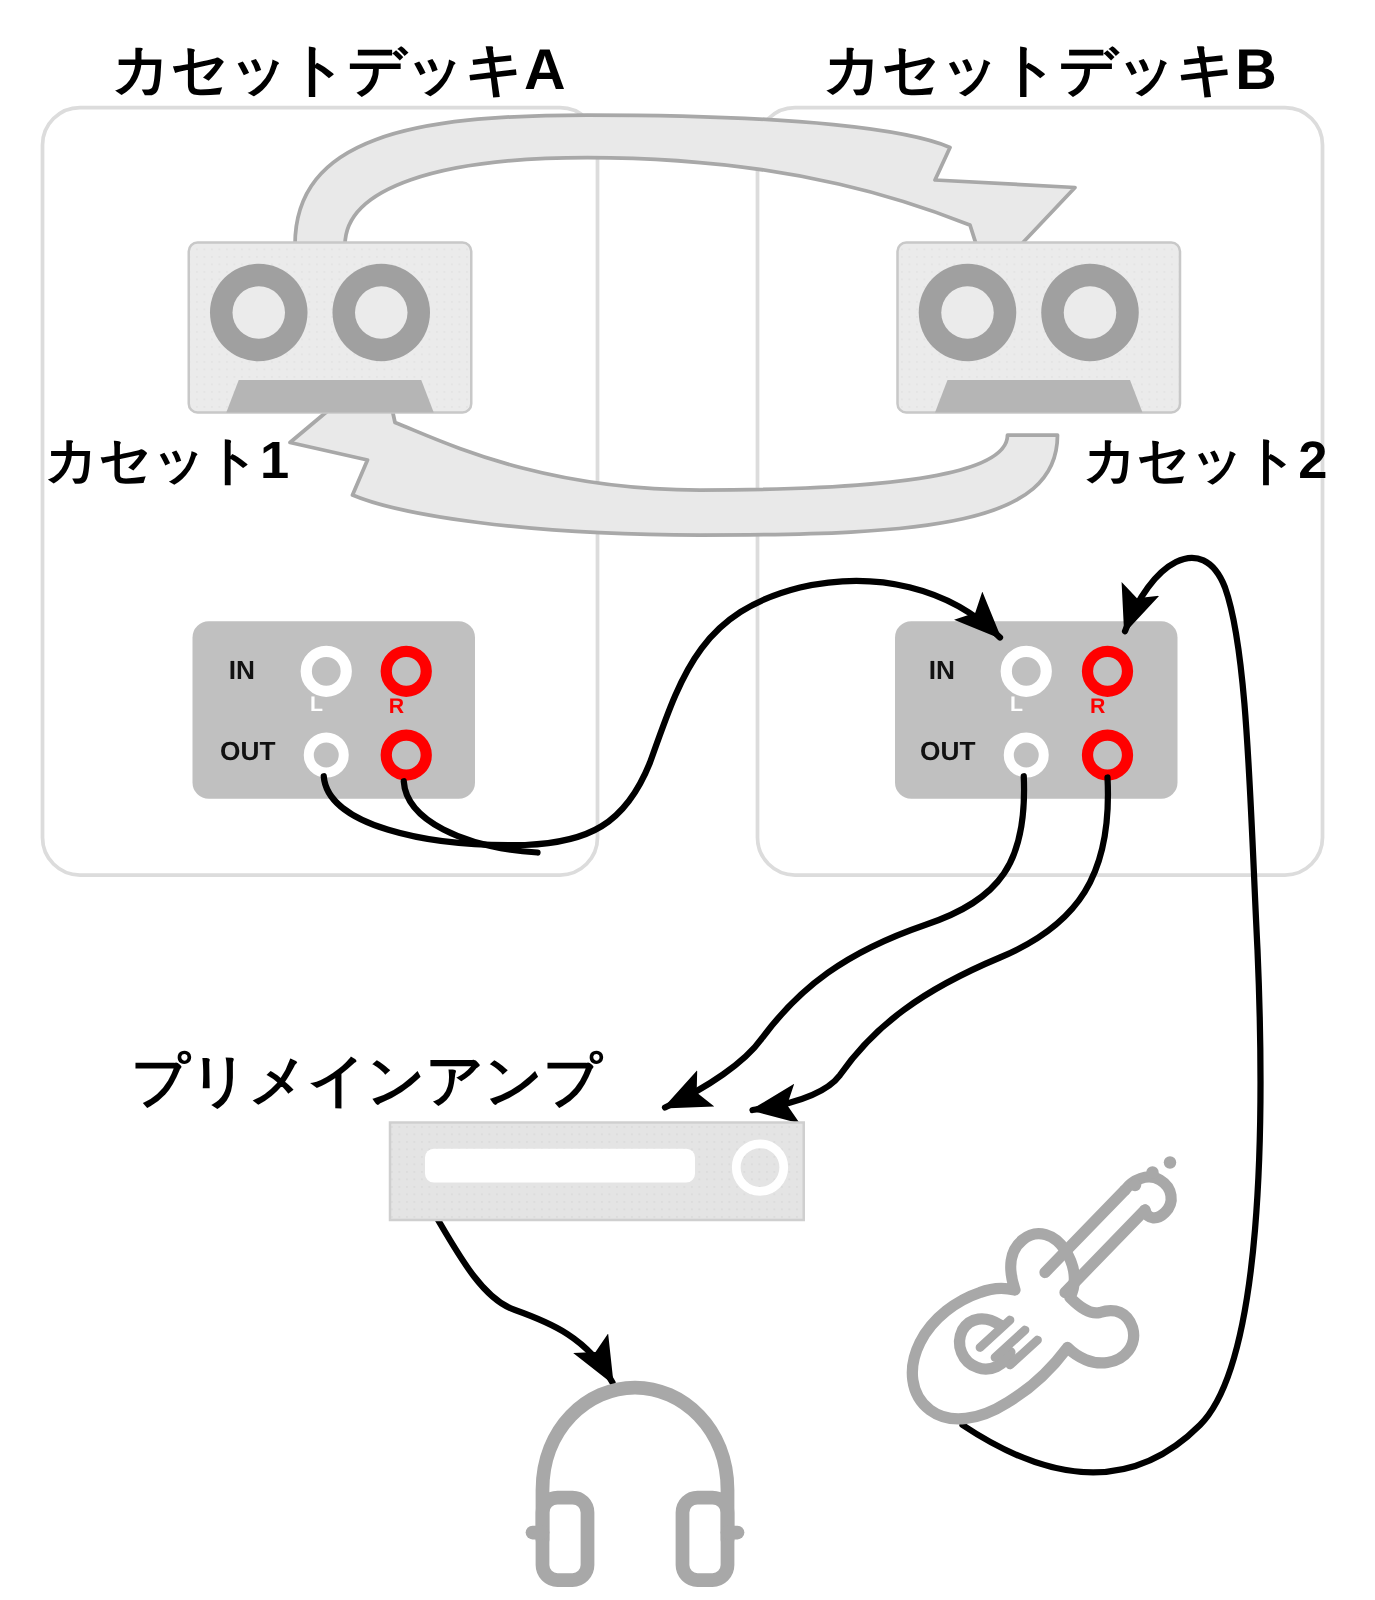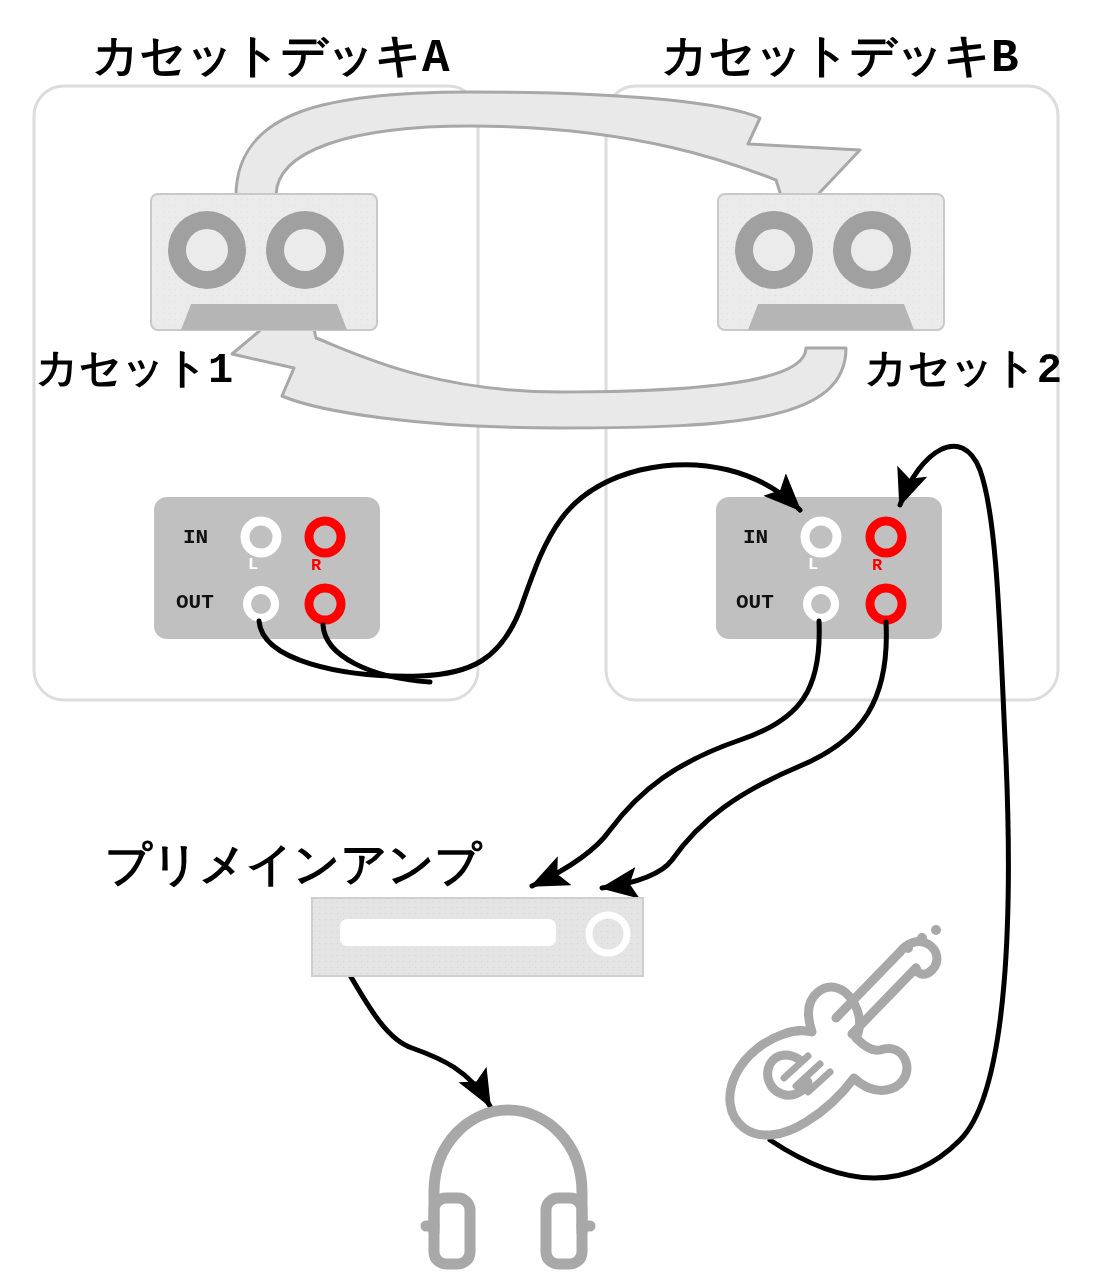--- a/index.html
+++ b/index.html
@@ -9,21 +9,20 @@
   }
   body {
     font-family: "Liberation Sans", "DejaVu Sans", sans-serif;
   }
   #stage {
     position: relative;
     width: 1100px;
     height: 1280px;
     background: #ffffff;
     overflow: hidden;
-    font-family: Liberation Mono, monospace;
   }
   #scene {
     position: absolute;
     left: 0;
     top: 0;
     width: 1100px;
     height: 1280px;
   }
   .deck-title {
     font-weight: bold;

